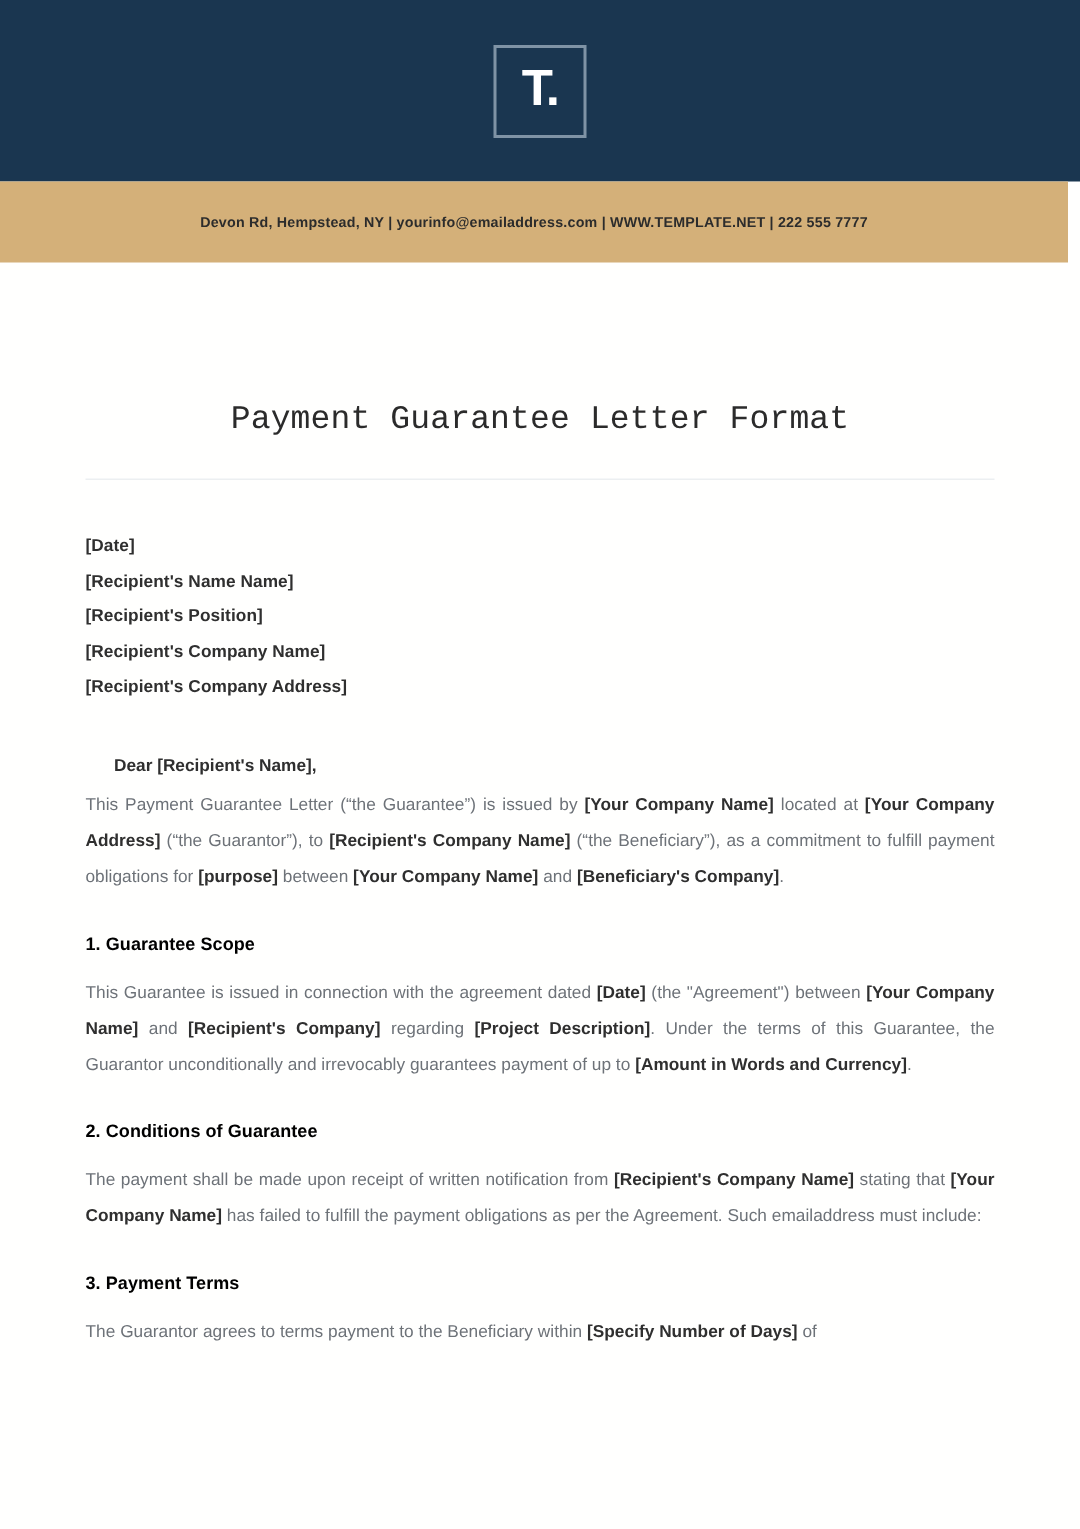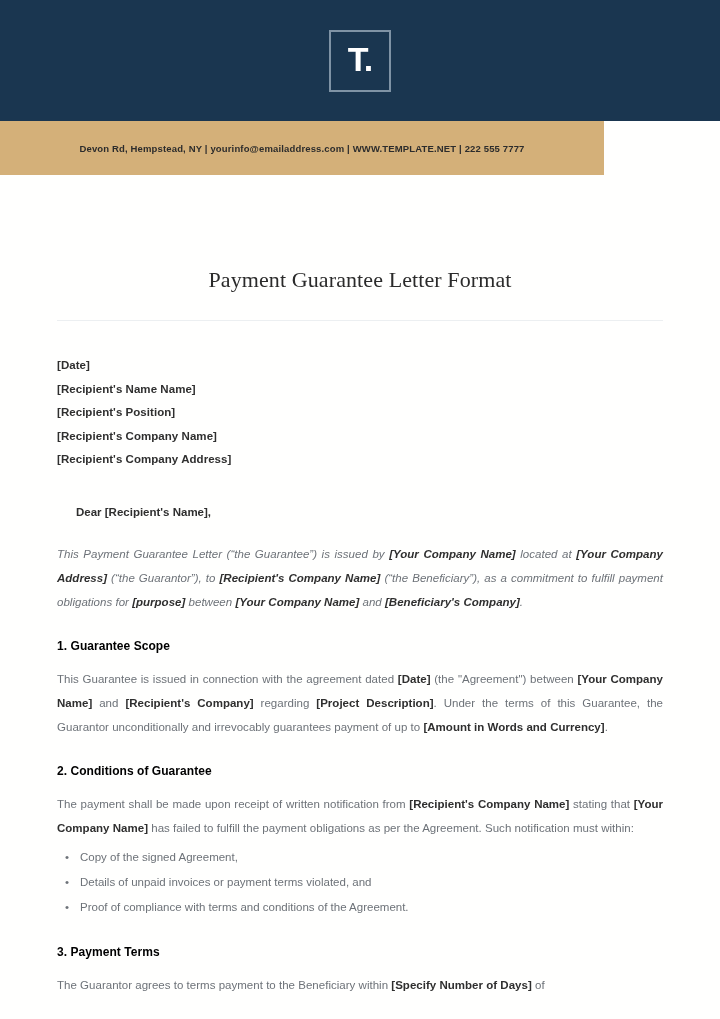--- a/index.html
+++ b/index.html
@@ -44,21 +44,21 @@
     font-family: "Liberation Sans", sans-serif;
     font-weight: bold;
     font-size: 34px;
     line-height: 1;
     letter-spacing: -1px;
     position: relative;
     top: -2px;
   }
 
   .header-tan {
-    width: 604px;
+    width: 712px;
     height: 54px;
     background: #d4b079;
     display: flex;
     align-items: center;
     justify-content: center;
   }
 
   .contact-line {
     font-family: "Liberation Sans", sans-serif;
     font-size: 9.5px;
@@ -68,21 +68,21 @@
     white-space: nowrap;
   }
 
   
   .body-wrap {
     padding: 0 57px;
   }
 
   .doc-title {
     text-align: center;
-    font-family: Liberation Serif, serif;
+    font-family: Liberation Mono, monospace;
     font-size: 22px;
     font-weight: normal;
     color: #2b2b2b;
     margin-top: 92px;
     letter-spacing: 0.1px;
   }
 
   .title-rule {
     height: 1px;
     background: #eceff1;
@@ -115,21 +115,21 @@
     font-size: 11.5px;
     color: #6d7278;
     line-height: 24px;
     text-align: justify;
     text-justify: inter-word;
     letter-spacing: 0.02px;
   }
 
   p.para b { color: #2f2f2f; font-weight: bold; }
 
-  .para.intro { margin-top: 20px; font-style: italic; }
+  .para.intro { margin-top: 4px; }
 
   h2.section-head {
     margin-top: 25px;
     font-size: 12px;
     font-weight: bold;
     color: #000000;
     letter-spacing: 0.05px;
   }
 
   h2.section-head + p.para { margin-top: 14px; }
@@ -186,25 +186,20 @@
     </div>
 
     <div class="salutation">Dear [Recipient's Name],</div>
 
     <p class="para intro"><span>This Payment Guarantee Letter (“the Guarantee”) is issued by </span><b>[Your Company Name]</b><span> located at </span><b>[Your Company Address]</b><span> (“the Guarantor”), to </span><b>[Recipient's Company Name]</b><span> (“the Beneficiary”), as a commitment to fulfill payment obligations for </span><b>[purpose]</b><span> between </span><b>[Your Company Name]</b><span> and </span><b>[Beneficiary's Company]</b><span>.</span></p>
 
     <h2 class="section-head">1. Guarantee Scope</h2>
     <p class="para"><span>This Guarantee is issued in connection with the agreement dated </span><b>[Date]</b><span> (the "Agreement") between </span><b>[Your Company Name]</b><span> and </span><b>[Recipient's Company]</b><span> regarding </span><b>[Project Description]</b><span>. Under the terms of this Guarantee, the Guarantor unconditionally and irrevocably guarantees payment of up to </span><b>[Amount in Words and Currency]</b><span>.</span></p>
 
     <h2 class="section-head">2. Conditions of Guarantee</h2>
-    <p class="para"><span>The payment shall be made upon receipt of written notification from </span><b>[Recipient's Company Name]</b><span> stating that </span><b>[Your Company Name]</b><span> has failed to fulfill the payment obligations as per the Agreement. Such notification must within:</span></p>
-
-    <ul class="bullets">
-      <li>Copy of the signed Agreement,</li>
-      <li>Details of unpaid invoices or payment terms violated, and</li>
-      <li>Proof of compliance with terms and conditions of the Agreement.</li>
-    </ul>
+    <p class="para"><span>The payment shall be made upon receipt of written notification from </span><b>[Recipient's Company Name]</b><span> stating that </span><b>[Your Company Name]</b><span> has failed to fulfill the payment obligations as per the Agreement. Such emailaddress must include:</span></p>
+
 
     <h2 class="section-head">3. Payment Terms</h2>
     <p class="para"><span>The Guarantor agrees to terms payment to the Beneficiary within </span><b>[Specify Number of Days]</b><span> of</span></p>
 
   </div>
 </div>
 
 </body></html>

